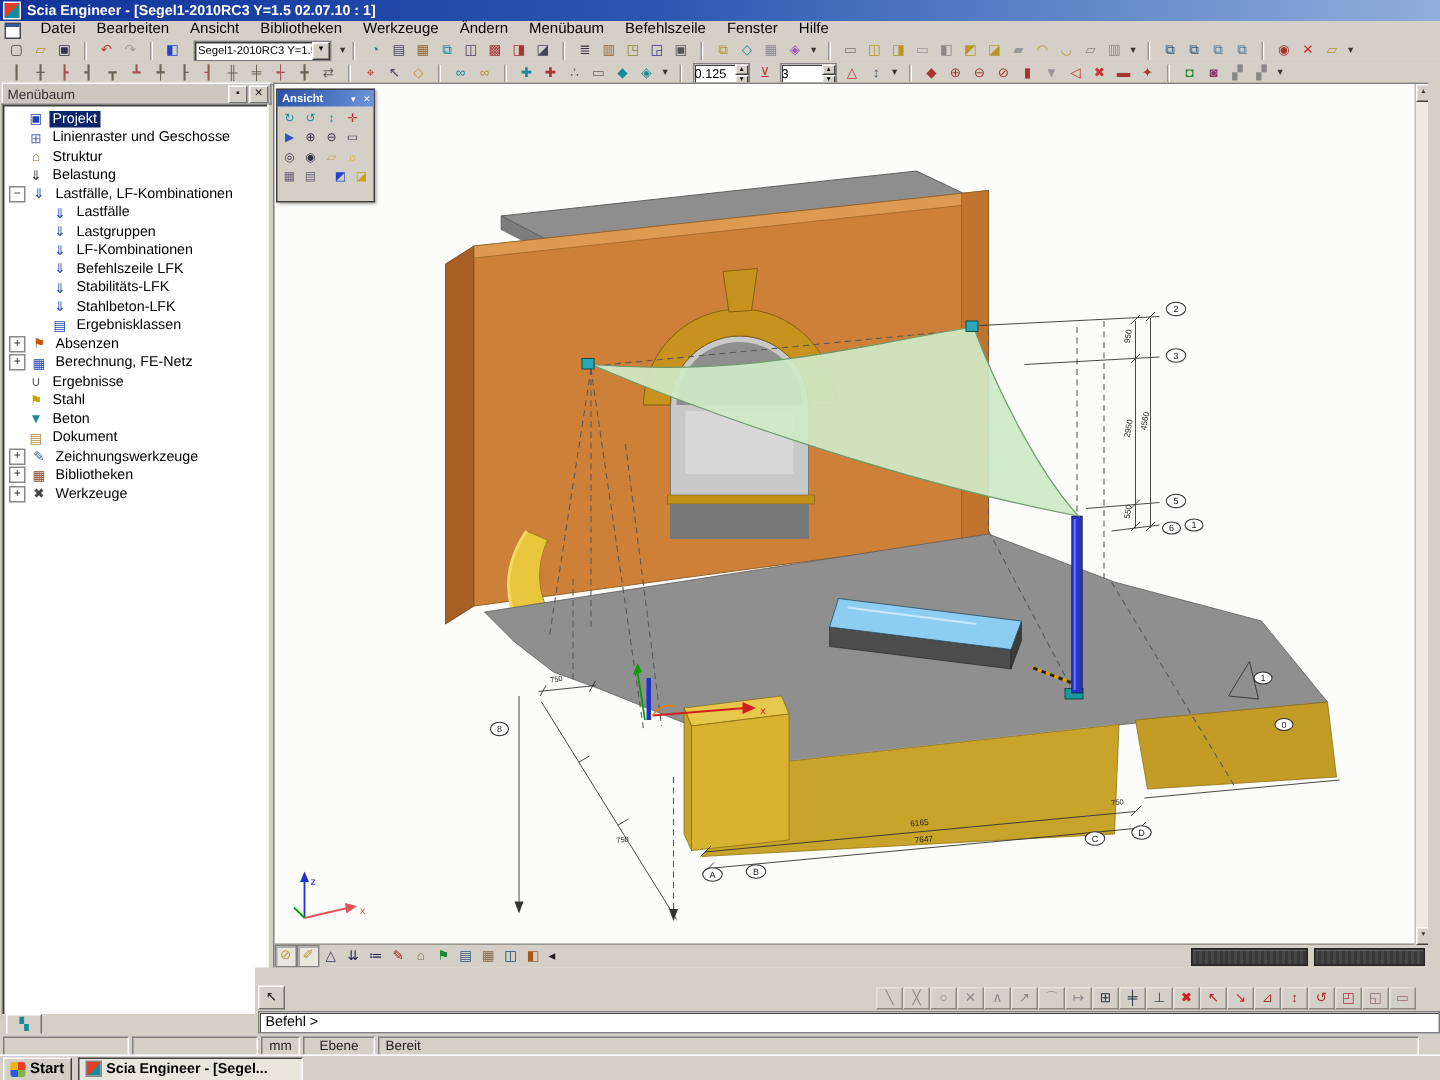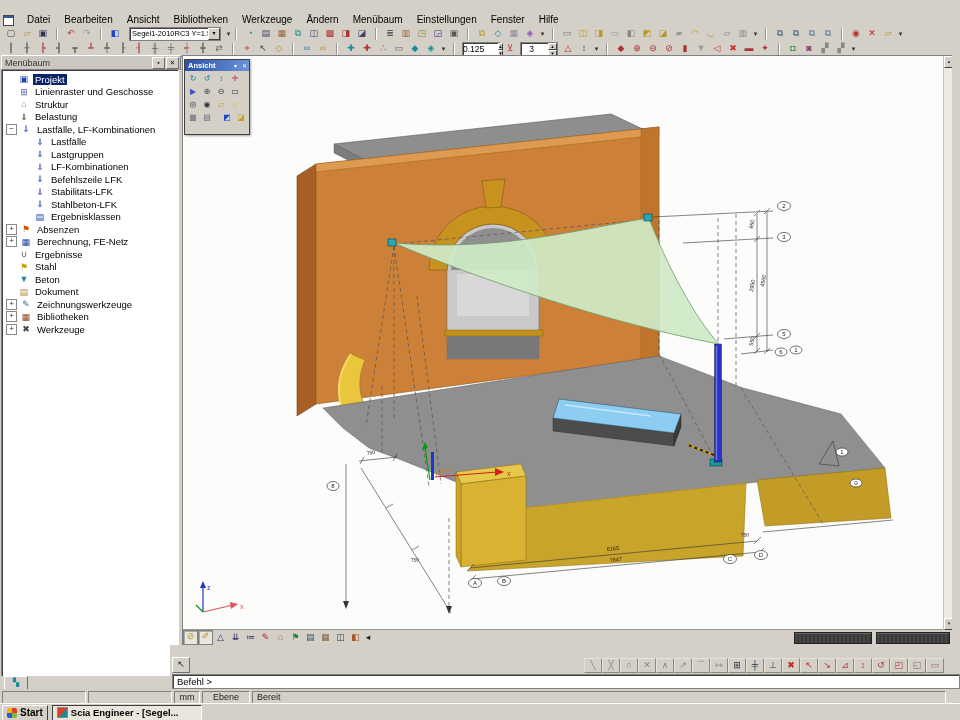--- a/index.html
+++ b/index.html
@@ -23,21 +23,21 @@
   .tb1{top:26px;border-bottom:1px solid #cac6be;}
   .tb2{top:41px;border-bottom:1px solid #9a978f;}
   .tgroup{display:flex;align-items:center;margin:0 2px;padding:0 1px;}
   .tsep{width:1px;height:12px;background:#9a978f;border-right:1px solid #fff;margin:0 2px;}
   .tbtn{width:16px;height:13px;text-align:center;line-height:13px;font-size:9px;color:#444;cursor:default;}
   .tdrop{width:9px;height:13px;font-size:7px;line-height:13px;text-align:center;color:#333;}
   .combo{display:flex;align-items:center;width:90px;height:12px;background:#fff;border:1px solid #808080;box-shadow:inset 1px 1px 0 #404040;margin:0 3px;}
   .combo .ctext{flex:1;font-size:7.5px;padding-left:2px;white-space:nowrap;overflow:hidden;}
   .combo .cbtn{width:10px;height:10px;background:#d4d0c8;border:1px solid #fff;border-right-color:#404040;border-bottom-color:#404040;font-size:6px;line-height:9px;text-align:center;}
   .spinner{display:flex;width:36px;height:12px;background:#fff;border:1px solid #808080;box-shadow:inset 1px 1px 0 #404040;margin:0 2px;}
-  .spinner .sval{flex:1;font-size:8.5px;line-height:12px;text-align:right;padding-right:14px;}
+  .spinner .sval{flex:1;font-size:8.5px;line-height:12px;text-align:left;padding-right:3px;}
   .spinner .sarrows{width:9px;display:flex;flex-direction:column;}
   .spinner .sarrows span{flex:1;font-size:5px;line-height:5px;text-align:center;background:#d4d0c8;border:1px solid #fff;border-right-color:#404040;border-bottom-color:#404040;}
 
   
   .dock{position:absolute;left:0;top:55px;width:180px;height:635px;background:#d4d0c8;}
   .dockhead{position:absolute;left:1px;top:0;width:178px;height:13px;background:#ccc8bf;border:1px solid #fff;border-right-color:#808080;border-bottom-color:#808080;display:flex;align-items:center;}
   .dockhead .dtitle{flex:1;font-size:9px;color:#333;padding-left:3px;}
   .dockhead .dbtn{width:11px;height:10px;font-size:7px;line-height:10px;text-align:center;color:#222;border:1px solid #fff;border-right-color:#707070;border-bottom-color:#707070;margin-right:1px;background:#d4d0c8;}
   .treebody{position:absolute;left:1px;top:14px;width:176px;height:606px;background:#fff;border:1px solid #808080;border-bottom-color:#fff;border-right-color:#fff;box-shadow:inset 1px 1px 0 #404040;overflow:hidden;padding-top:3px;}
   .trow{display:flex;align-items:center;height:12.5px;white-space:nowrap;}
@@ -92,31 +92,35 @@
   .taskbtn{display:flex;align-items:center;height:14px;margin-left:4px;padding:0 4px;width:140px;background:#e9e6de;border:1px solid #404040;border-right-color:#fff;border-bottom-color:#fff;font-size:9.5px;font-weight:bold;white-space:nowrap;overflow:hidden;}
   .scialogo{width:9px;height:9px;margin-right:3px;background:linear-gradient(135deg,#e43d25 55%,#1a8a9a 55%);border:1px solid #888;}
 
   .rmargin{position:absolute;left:952px;top:55px;width:8px;height:635px;background:#d4d0c8;}
 </style>
 </head>
 <body>
 
 <div class="screen">
 
+  <div class="titlebar">
+    <span class="appicon"></span>
+    <span class="ttext">Scia Engineer - [Segel1-2010RC3 Y=1.5 02.07.10 : 1]</span>
+  </div>
 
   <div class="menubar">
     <span class="mdiicon"></span>
     <span class="mitem">Datei</span>
     <span class="mitem">Bearbeiten</span>
     <span class="mitem">Ansicht</span>
     <span class="mitem">Bibliotheken</span>
     <span class="mitem">Werkzeuge</span>
     <span class="mitem">Ändern</span>
     <span class="mitem">Menübaum</span>
-    <span class="mitem">Einstellungen</span>
+    <span class="mitem">Befehlszeile</span>
     <span class="mitem">Fenster</span>
     <span class="mitem">Hilfe</span>
   </div>
 
   <div class="tbrow tb1">
     <div class="tgroup">
       <span class="tbtn">▢</span>
       <span class="tbtn" style="color:#b8962a">▱</span>
       <span class="tbtn" style="color:#335">▣</span>
     </div>

